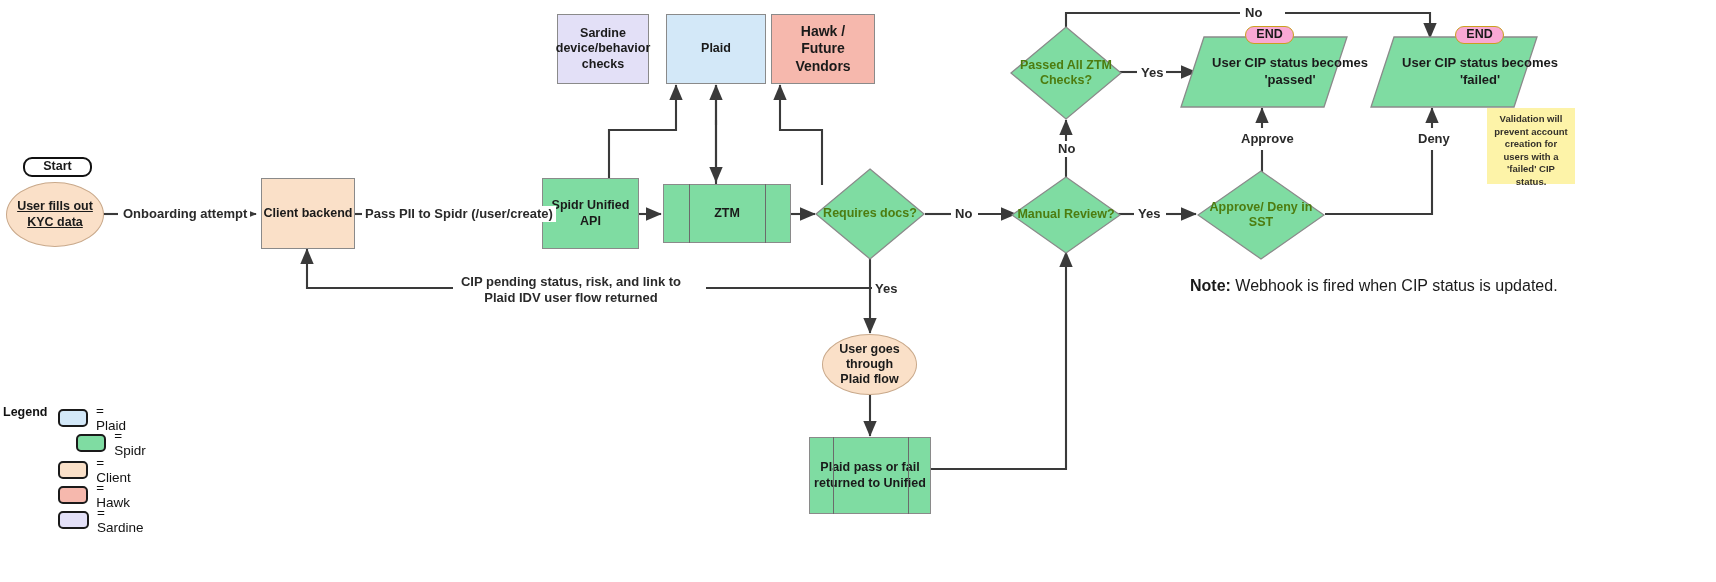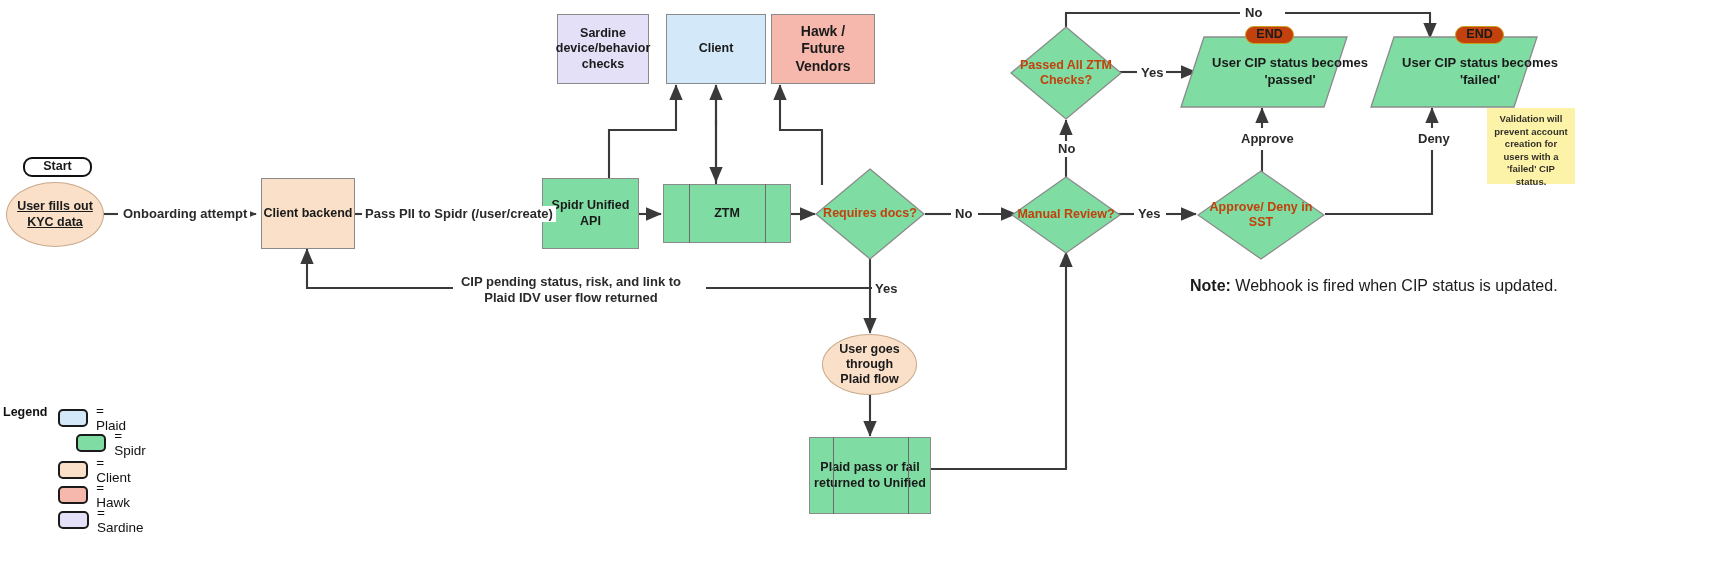--- a/index.html
+++ b/index.html
@@ -47,21 +47,21 @@
   .sardine{ background: #e3e0f7; }
 
   .ellipse { border-radius: 50%; border: 1px solid #c9a98b; }
 
   .stadium {
     border: 2px solid #111;
     border-radius: 7px;
     background: #ffffff;
   }
   .endpill {
-    background: #c2410c;
+    background: #f9a8d4;
     border: 1px solid #c9a01e;
     border-radius: 9px;
     font-size: 12.5px;
     font-weight: bold;
     color: #1a1a1a;
   }
   .diamond-wrap {
     position: absolute;
   }
   .diamond-shape {
@@ -73,21 +73,21 @@
     position: absolute;
     left: 0; top: 0;
     width: 100%; height: 100%;
     display: flex;
     align-items: center;
     justify-content: center;
     text-align: center;
     font-weight: bold;
     font-size: 12.5px;
     line-height: 1.24;
-    color: #c2410c;
+    color: #4d7c0f;
   }
   .para-wrap { position: absolute; }
   .para-shape { position: absolute; left:0; top:0; width:100%; height:100%; }
   .para-label {
     position: absolute; left:0; top:0; width:100%; height:100%;
     display:flex; align-items:center; justify-content:center;
     text-align:center; font-weight:bold; font-size:13px; line-height:1.3;
     color:#1a1a1a;
   }
   .edge-label {
@@ -230,21 +230,21 @@
     <span>ZTM</span>
   </div>
   <div class="divider-line" style="left:689px; top:184px; width:1px; height:59px;"></div>
   <div class="divider-line" style="left:765px; top:184px; width:1px; height:59px;"></div>
 
   <div class="node rect sardine" style="left:557px; top:14px; width:92px; height:70px; font-size:12.5px; padding:0 5px;">
     <span>Sardine device/behavior checks</span>
   </div>
 
   <div class="node rect plaid" style="left:666px; top:14px; width:100px; height:70px; font-size:12.5px;">
-    <span>Client</span>
+    <span>Plaid</span>
   </div>
 
   <div class="node rect hawk" style="left:771px; top:14px; width:104px; height:70px; font-size:14px; padding:0 6px;">
     <span>Hawk / Future Vendors</span>
   </div>
 
   <div class="diamond-wrap" style="left:815px; top:168px; width:110px; height:92px;">
     <svg class="diamond-shape" viewBox="0 0 110 92">
       <polygon points="55,1 109,46 55,91 1,46" fill="#7fdca2" stroke="#8a8a8a" stroke-width="1.3"></polygon>
     </svg>

